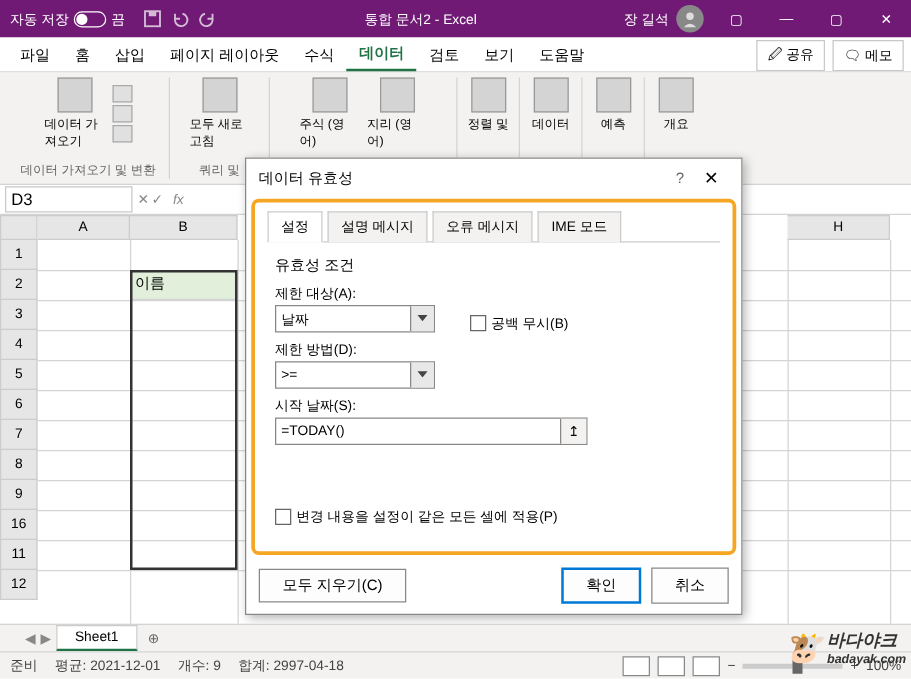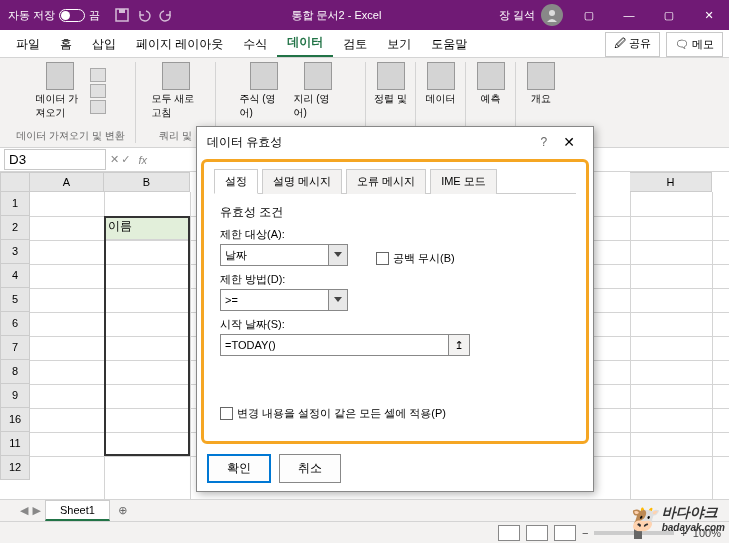--- a/index.html
+++ b/index.html
@@ -311,35 +311,42 @@
         <span>=TODAY()</span>
       </div>
       <div style="height:50px"></div>
       <label class="checkbox-row">
         <span class="checkbox"></span>
         <span>변경 내용을 설정이 같은 모든 셀에 적용(P)</span>
       </label>
     </div>
   </div>
   <div class="dialog-footer">
+    <button class="dialog-btn">모두 지우기(C)</button>
     <div style="display:flex;gap:8px">
       <button class="dialog-btn primary">확인</button>
       <button class="dialog-btn">취소</button>
     </div>
   </div>
 </div>
 
 <div class="sheet-tabs" style="position:absolute;bottom:22px;left:0;right:0">
   <span style="color:#888">◀</span>
   <span style="color:#888">▶</span>
   <div class="sheet-tab">Sheet1</div>
   <div class="sheet-add">⊕</div>
 </div>
 
 <div class="statusbar" style="position:absolute;bottom:0;left:0;right:0">
+  <div class="status-left">
+    <span>준비</span>
+    <span><span>평균:</span> <span>2021-12-01</span></span>
+    <span><span>개수:</span> <span>9</span></span>
+    <span><span>합계:</span> <span>2997-04-18</span></span>
+  </div>
   <div class="status-right">
     <div class="view-btn"></div>
     <div class="view-btn"></div>
     <div class="view-btn"></div>
     <span>−</span>
     <div class="zoom-slider"></div>
     <span>+</span>
     <span>100%</span>
   </div>
 </div>

